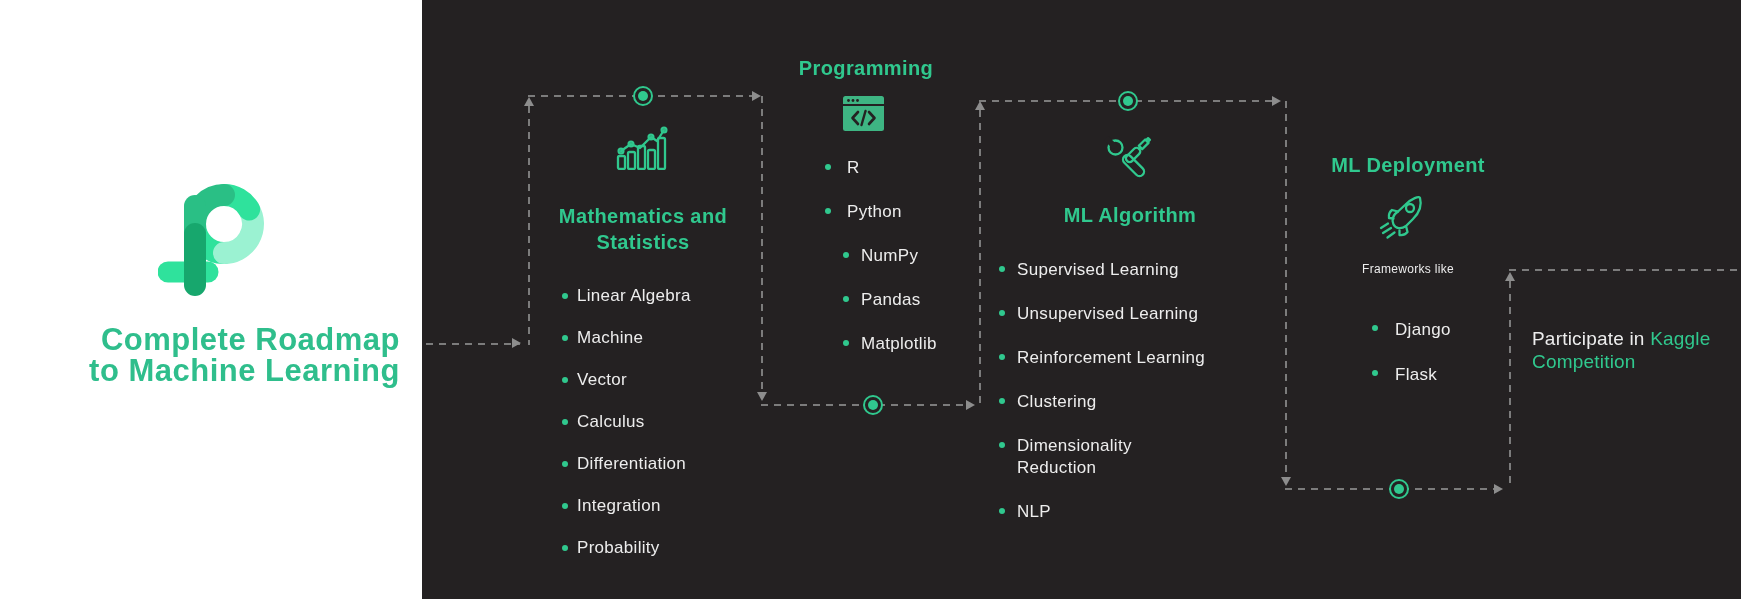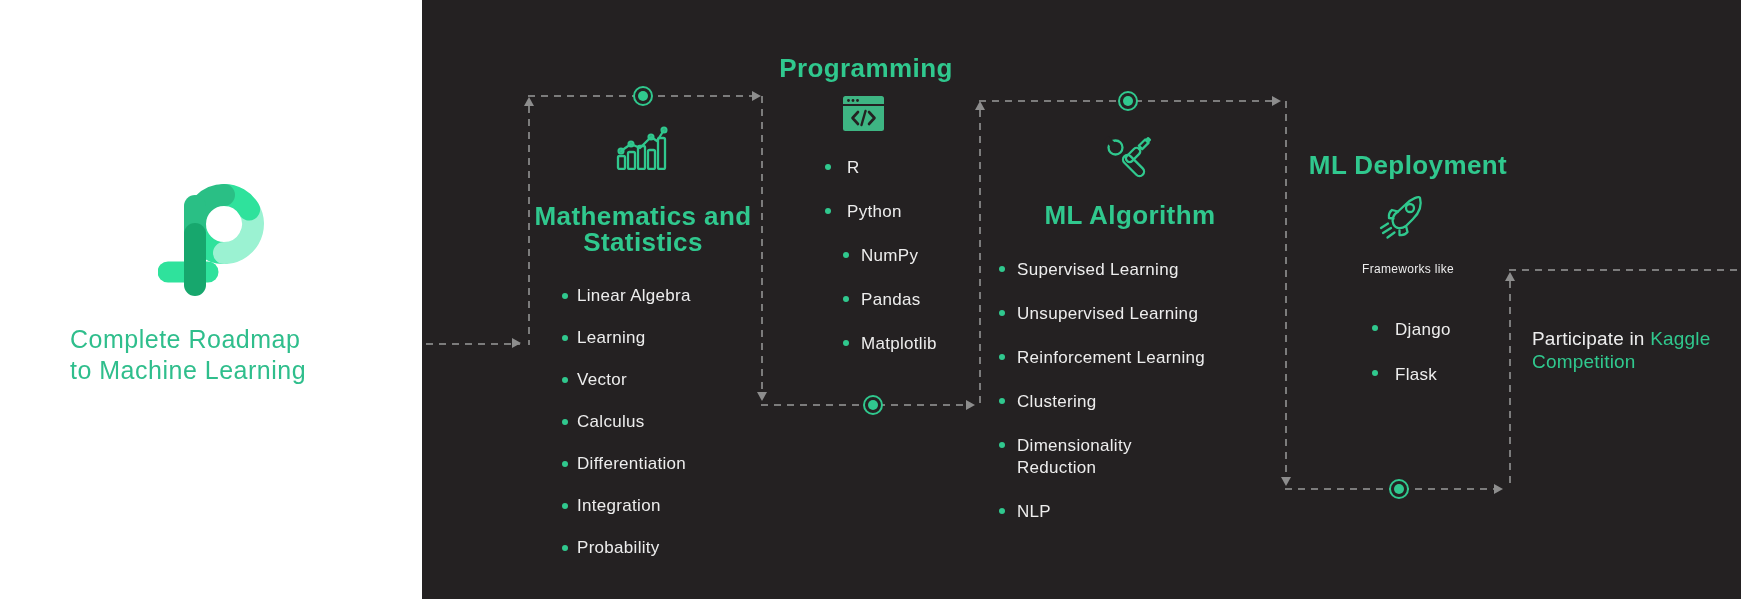--- a/index.html
+++ b/index.html
@@ -5,38 +5,38 @@
   :root{
     --bg:#242122; --panel:#ffffff; --accent:#30c88e; --text:#ededed;
     --dash:#7c7c7c; --arrow:#8d8d8d; --iconfill:#3eb583;
     --lg-med:#2abf85; --lg-bright:#2fe29c; --lg-pale:#9bf2d2; --lg-dark:#17a76d;
   }
   *{margin:0;padding:0;box-sizing:border-box;}
   body{background:#111;font-family:"Liberation Sans","DejaVu Sans",sans-serif;}
   .canvas{position:relative;width:1741px;height:599px;background:var(--bg);overflow:hidden;}
   .white-panel{position:absolute;left:0;top:0;width:422px;height:599px;background:var(--panel);}
   .brand-title{position:absolute;left:70px;top:324px;width:330px;color:#2fbe8c;
-    font-size:25px;line-height:31px;font-weight:400;letter-spacing:.5px;}
+    font-size:31px;line-height:31px;font-weight:700;letter-spacing:.5px;text-align:right;}
   .logo{position:absolute;left:158px;top:172px;}
 
   
   .dash-h{position:absolute;height:2px;
     background-image:repeating-linear-gradient(90deg,var(--dash) 0 7px,transparent 7px 13px);}
   .dash-v{position:absolute;width:2px;
     background-image:repeating-linear-gradient(180deg,var(--dash) 0 7px,transparent 7px 13px);}
   .arr{position:absolute;width:0;height:0;}
   .arr-right{border-top:5px solid transparent;border-bottom:5px solid transparent;border-left:9px solid var(--arrow);}
   .arr-up{border-left:5px solid transparent;border-right:5px solid transparent;border-bottom:9px solid var(--arrow);}
   .arr-down{border-left:5px solid transparent;border-right:5px solid transparent;border-top:9px solid var(--arrow);}
   .node{position:absolute;width:20px;height:20px;border-radius:50%;
     border:2px solid var(--accent);background:var(--bg);}
   .node::after{content:'';position:absolute;inset:3px;border-radius:50%;background:var(--accent);}
 
   
-  .sec-title{position:absolute;color:var(--accent);font-weight:600;font-size:26px;
+  .sec-title{position:absolute;color:var(--accent);font-weight:600;font-size:20px;
     line-height:26px;text-align:center;letter-spacing:.4px;}
   .sec-sub{position:absolute;color:var(--text);font-size:12px;text-align:center;letter-spacing:.3px;}
   ul.items{position:absolute;list-style:none;}
   ul.items li{position:relative;font-size:17px;line-height:22px;color:var(--text);letter-spacing:.3px;}
   ul.items li .bullet{position:absolute;width:6px;height:6px;border-radius:50%;background:var(--accent);top:18px;}
   .svg-icon{position:absolute;}
   .stroke{stroke:var(--accent);fill:none;stroke-width:2.3;stroke-linecap:round;stroke-linejoin:round;}
   .kaggle{position:absolute;left:1532px;top:327px;width:210px;font-size:19px;line-height:23px;letter-spacing:.2px;}
   .kaggle .w{color:var(--text);} .kaggle .g{color:var(--accent);}
 
@@ -108,21 +108,21 @@
     <circle class="stroke" cx="16" cy="19" r="2.4" fill="var(--bg)"></circle>
     <circle class="stroke" cx="36" cy="12" r="2.4" fill="var(--bg)"></circle>
     <circle class="stroke" cx="49" cy="5" r="2.4" fill="var(--bg)"></circle>
   </svg>
   <div class="sec-title" style="left:493px;top:203px;width:300px;">
     <div>Mathematics and</div>
     <div>Statistics</div>
   </div>
   <ul class="items list-math" style="left:472px;top:275px;width:300px;">
     <li><span class="bullet"></span><span>Linear Algebra</span></li>
-    <li><span class="bullet"></span><span>Learning</span></li>
+    <li><span class="bullet"></span><span>Machine</span></li>
     <li><span class="bullet"></span><span>Vector</span></li>
     <li><span class="bullet"></span><span>Calculus</span></li>
     <li><span class="bullet"></span><span>Differentiation</span></li>
     <li><span class="bullet"></span><span>Integration</span></li>
     <li><span class="bullet"></span><span>Probability</span></li>
   </ul>
 
   <div class="sec-title" style="left:741px;top:55px;width:250px;">Programming</div>
   <svg class="svg-icon" style="left:843px;top:96px;" width="41" height="35" viewBox="0 0 41 35">
     <rect x="0" y="0" width="41" height="35" rx="2.5" fill="var(--iconfill)"></rect>

